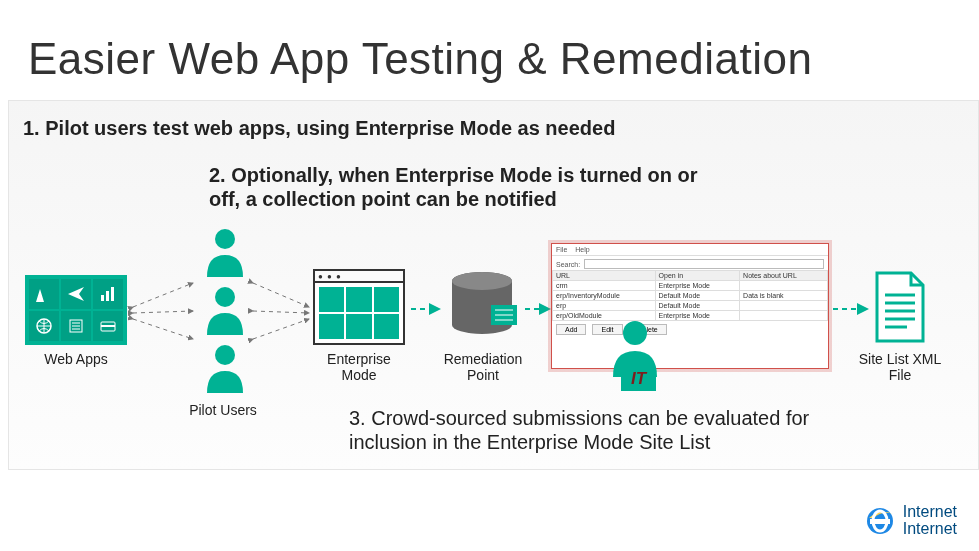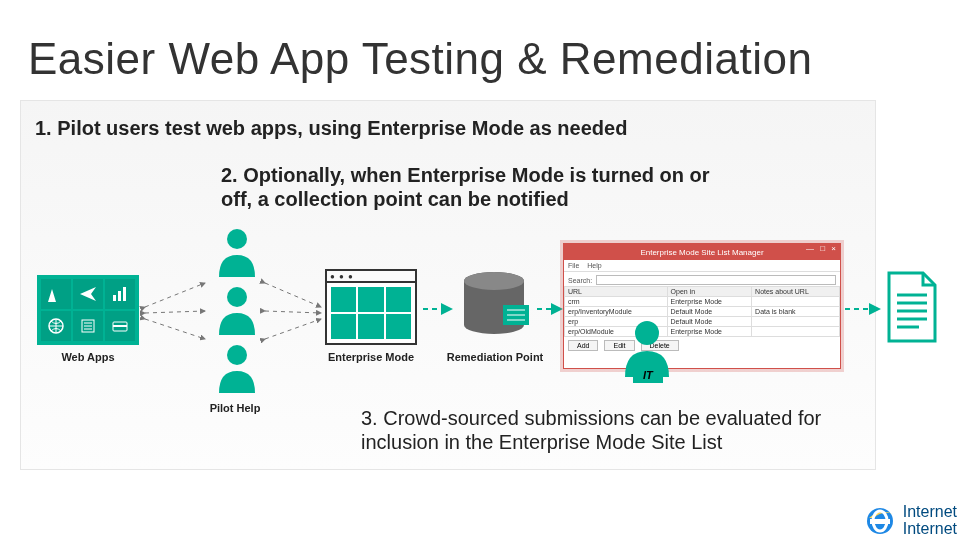--- a/index.html
+++ b/index.html
@@ -1,34 +1,34 @@
 <!DOCTYPE html>
 <html><head>
 <meta charset="utf-8">
 <style>
   * { box-sizing: border-box; margin: 0; padding: 0; }
   html, body { width: 979px; height: 551px; font-family: "Segoe UI", Arial, sans-serif; background: #fff; }
   .slide { position: relative; width: 979px; height: 551px; }
   .title { position: absolute; left: 28px; top: 28px; font-size: 44px; font-weight: 300; color: #333; letter-spacing: 0.5px; margin-top: 6px; }
-  .band { position: absolute; left: 20px; top: 100px; width: 856px; height: 370px; background: linear-gradient(to bottom, #f5f5f5 0%, #fdfdfd 100%); border: 1px solid #e5e5e5; }
+  .band { position: absolute; left: 8px; top: 100px; width: 971px; height: 370px; background: linear-gradient(to bottom, #f5f5f5 0%, #fdfdfd 100%); border: 1px solid #e5e5e5; }
   .step1 { position: absolute; left: 14px; top: 16px; font-size: 20px; font-weight: 700; color: #222; }
   .step2 { position: absolute; left: 200px; top: 62px; width: 520px; font-size: 20px; font-weight: 700; color: #222; line-height: 1.2; }
   .step3 { position: absolute; left: 340px; top: 305px; width: 540px; font-size: 20px; font-weight: 400; color: #222; line-height: 1.2; }
 
   .diagram { position: absolute; left: 14px; top: 126px; width: 910px; height: 170px; }
 
   .webapps-box { position: absolute; left: 2px; top: 48px; width: 102px; height: 70px; background: #00b294; display: grid; grid-template-columns: 1fr 1fr 1fr; grid-template-rows: 1fr 1fr; gap: 2px; padding: 4px; }
   .webapps-box .tile { background: #00a085; position: relative; }
   .webapps-box .tile svg { position: absolute; left: 50%; top: 50%; transform: translate(-50%,-50%); }
-  .label-small { position: absolute; font-size: 11px; font-weight: 700; color: #222; text-align: center; }
+  .label-small { position: absolute; font-size: 14px; font-weight: 400; color: #222; text-align: center; }
   .lbl-webapps { left: 0px; top: 124px; width: 106px; }
   .lbl-pilot { left: 140px; top: 175px; width: 120px; text-align: center; }
   .lbl-em { left: 286px; top: 124px; width: 100px; text-align: center; line-height: 1.15; }
   .lbl-cp { left: 410px; top: 124px; width: 100px; text-align: center; line-height: 1.15; }
-  .lbl-it { position: absolute; left: 598px; top: 140px; font-size: 11px; font-weight: 700; color: #000000; background: #00b294; padding: 2px 10px; font-style: italic; }
+  .lbl-it { position: absolute; left: 598px; top: 140px; font-size: 17px; font-weight: 700; color: #7f1d1d; background: #00b294; padding: 2px 10px; font-style: italic; }
   .lbl-xml { left: 832px; top: 124px; width: 90px; text-align: center; line-height: 1.15; }
 
   .users { position: absolute; left: 172px; top: 0px; width: 60px; height: 170px; }
   .user { position: absolute; width: 44px; height: 50px; }
   .user svg { width: 44px; height: 50px; }
   .u1 { top: 0px; left: 8px; }
   .u2 { top: 58px; left: 8px; }
   .u3 { top: 116px; left: 8px; }
 
   .em-browser { position: absolute; left: 290px; top: 42px; width: 92px; height: 76px; background: #fff; border: 2px solid #333; }
@@ -141,21 +141,21 @@
               <path d="M4 50 Q4 28 22 28 Q40 28 40 50 Z" fill="#00b294"></path>
             </svg>
         </div>
         <div class="user u3">
           <svg viewBox="0 0 44 50">
               <circle cx="22" cy="12" r="10" fill="#00b294"></circle>
               <path d="M4 50 Q4 28 22 28 Q40 28 40 50 Z" fill="#00b294"></path>
             </svg>
         </div>
       </div>
-      <div class="label-small lbl-pilot">Pilot Help</div>
+      <div class="label-small lbl-pilot">Pilot Users</div>
 
       <div class="arrow" style="left:228px; top:52px;">
         <svg width="62" height="70">
           <line x1="2" y1="4" x2="58" y2="28" stroke="#777" stroke-dasharray="4 4" marker-end="url(#ah)" marker-start="url(#ah)"></line>
           <line x1="2" y1="32" x2="58" y2="34" stroke="#777" stroke-dasharray="4 4" marker-end="url(#ah)" marker-start="url(#ah)"></line>
           <line x1="2" y1="60" x2="58" y2="40" stroke="#777" stroke-dasharray="4 4" marker-end="url(#ah)" marker-start="url(#ah)"></line>
         </svg>
       </div>
 
       <div class="em-browser">
@@ -197,24 +197,20 @@
       </div>
       <div class="label-small lbl-cp">Remediation Point</div>
 
       <div class="arrow" style="left:500px; top:74px;">
         <svg width="30" height="12">
             <line x1="2" y1="6" x2="26" y2="6" stroke="#00b294" stroke-width="2" stroke-dasharray="5 4" marker-end="url(#ahG)"></line>
           </svg>
       </div>
 
       <div class="admin-window">
-        <div class="titlebar">
-          <span>Enterprise Mode Site List Manager</span>
-          <span class="ctrls">— □ ×</span>
-        </div>
         <div class="menu">
           <span>File</span>
           <span>Help</span>
         </div>
         <div class="search-row">
           <span>Search:</span>
           <input placeholder="" style="">
         </div>
         <table>
           <thead>
@@ -272,20 +268,21 @@
         <svg viewBox="0 0 56 72">
           <path d="M6 2 H40 L52 14 V70 H6 Z" fill="#fff" stroke="#00b294" stroke-width="3"></path>
           <path d="M40 2 V14 H52" fill="none" stroke="#00b294" stroke-width="3"></path>
           <line x1="14" y1="24" x2="44" y2="24" stroke="#00b294" stroke-width="3"></line>
           <line x1="14" y1="32" x2="44" y2="32" stroke="#00b294" stroke-width="3"></line>
           <line x1="14" y1="40" x2="44" y2="40" stroke="#00b294" stroke-width="3"></line>
           <line x1="14" y1="48" x2="44" y2="48" stroke="#00b294" stroke-width="3"></line>
           <line x1="14" y1="56" x2="36" y2="56" stroke="#00b294" stroke-width="3"></line>
         </svg>
       </div>
+      <div class="label-small lbl-xml">Site List XML File</div>
 
     </div>
   </div>
 
   <div class="ie-logo">
     <svg width="34" height="34" viewBox="0 0 34 34">
       <circle cx="17" cy="17" r="13" fill="#1e88e5"></circle>
       <path d="M6 14 Q17 4 30 10 Q20 6 10 14 Z" fill="#ffd54f"></path>
       <rect x="7" y="15" width="20" height="5" fill="#fff"></rect>
       <ellipse cx="17" cy="17" rx="7" ry="10" fill="none" stroke="#fff" stroke-width="3"></ellipse>

